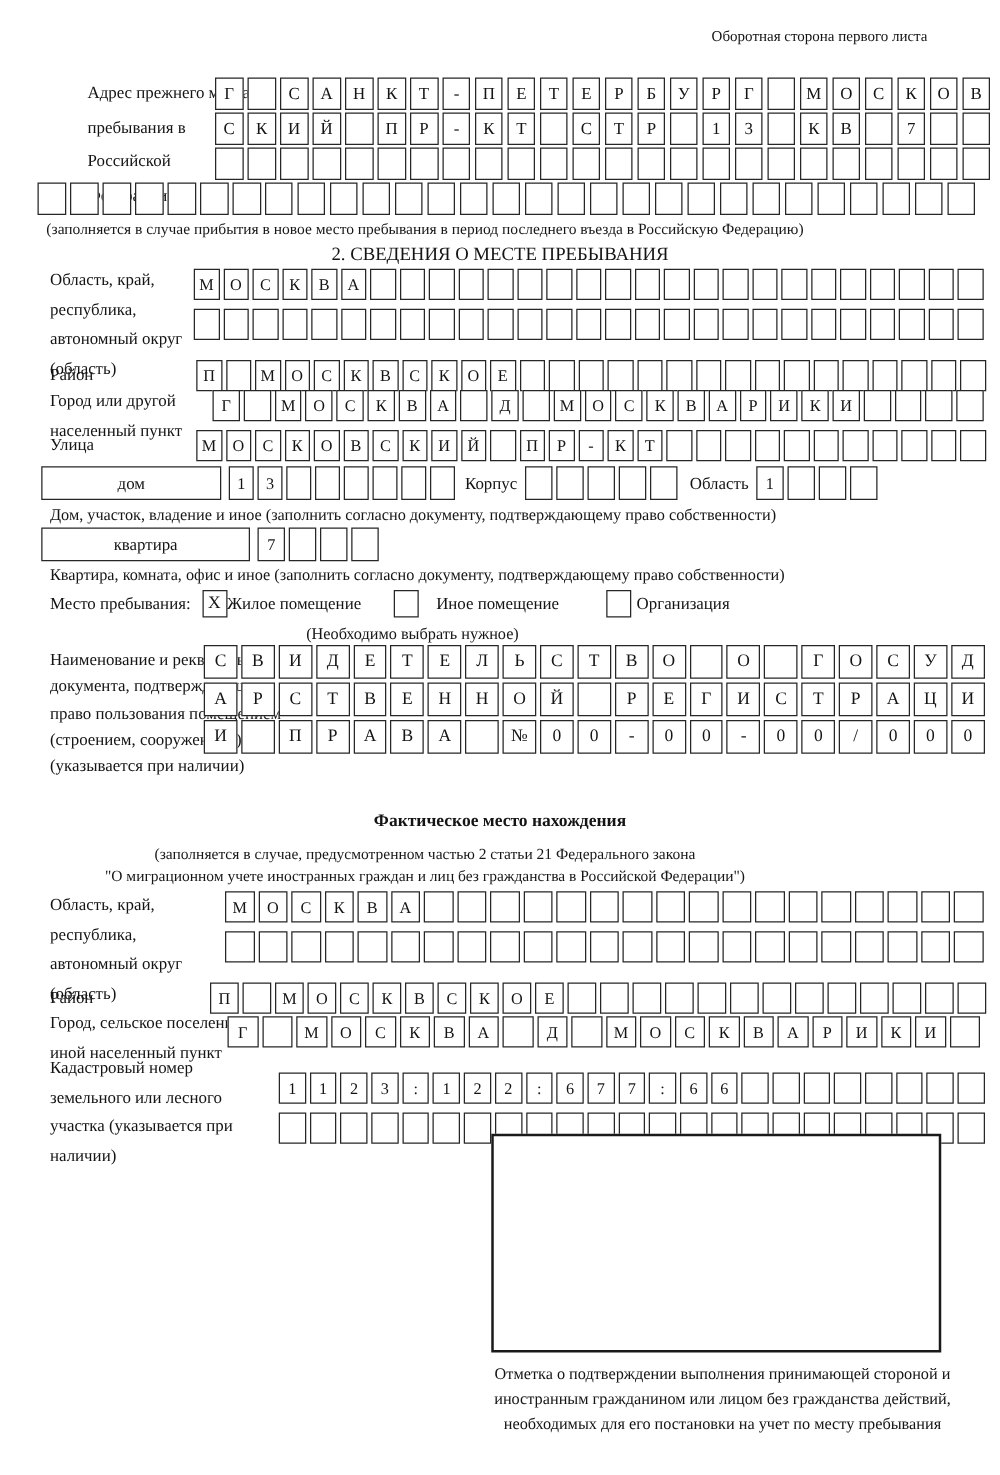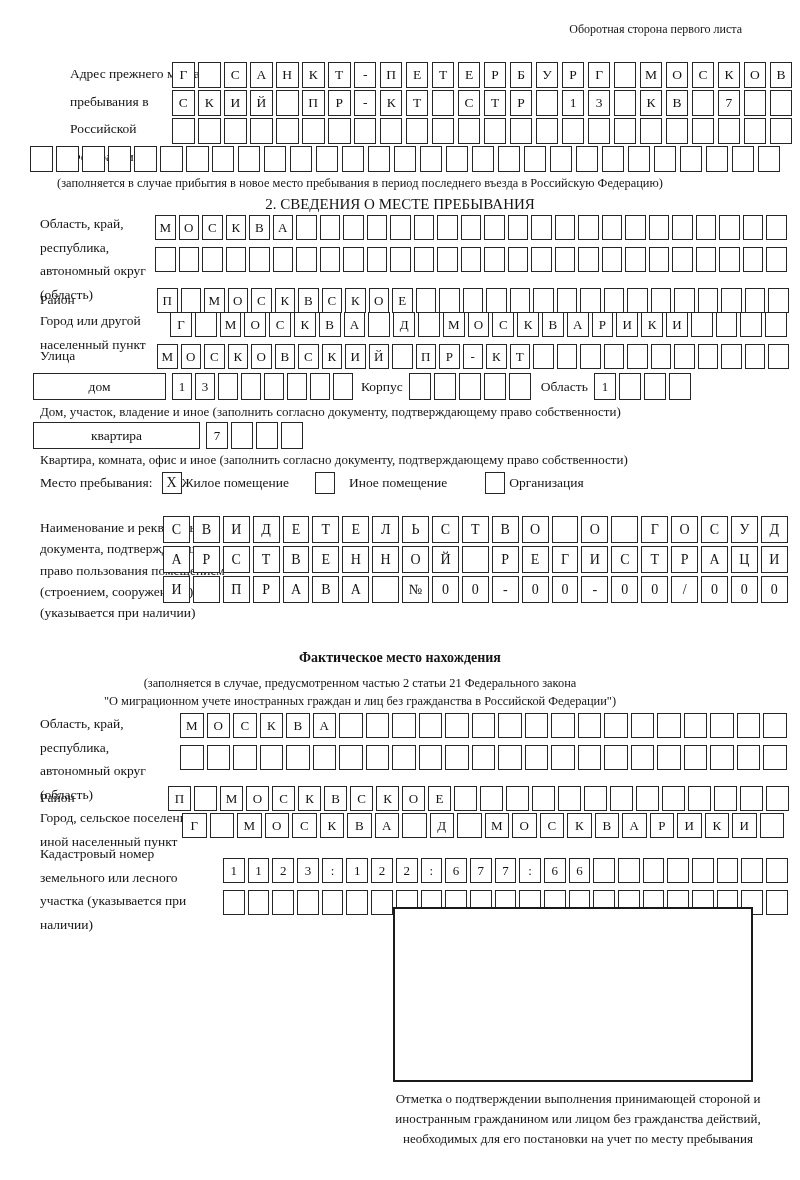--- a/index.html
+++ b/index.html
@@ -5,21 +5,21 @@
   html,body{margin:0;padding:0;background:#fff;}
   .page{
     position:relative;width:800px;height:1180px;background:#fff;
     font-family:"Liberation Serif","DejaVu Serif",serif;color:#141414;overflow:hidden;
   }
   .hdr{position:absolute;top:22px;right:58px;font-size:12px;}
   .lbl{position:absolute;font-size:13.5px;line-height:23.5px;}
   .lh27{line-height:27.5px;}
   .lh215{line-height:21.3px;}
   .note{position:absolute;font-size:12.4px;color:#161616;}
-  .center{left:0;width:680px;text-align:center;padding-left:20px;}
+  .center{left:0;width:680px;text-align:center;}
   .sec-title{position:absolute;left:0;width:800px;text-align:center;font-weight:normal;font-size:15px;}
   .sub-title{position:absolute;left:0;width:800px;text-align:center;font-weight:bold;font-size:14px;}
   .cells{position:absolute;display:flex;gap:3px;}
   .cell{
     flex:0 0 auto;width:var(--cw,21px);height:var(--ch,25px);
     border:1.5px solid #262626;box-sizing:border-box;background:#fff;
     display:flex;align-items:center;justify-content:center;
     font-size:var(--cf,13px);line-height:1;
   }
   .r-top{--cw:22.6px;--ch:26px;--cf:13.5px;gap:3.4px;}
@@ -311,21 +311,21 @@
       <div class="cell"></div>
       <div class="cell"></div>
       <div class="cell"></div>
       <div class="cell"></div>
       <div class="cell"></div>
       <div class="cell"></div>
       <div class="cell"></div>
     </div>
 
   <div class="inline-row" style="left:33px;top:373px">
-    <div class="wide-box" style="width:133px">дом</div>
+    <div class="wide-box" style="width:144px">дом</div>
     <div class="group-cells cells" style="position:static;margin-left:6px;--cw:20px;--ch:27px">
         <div class="cell">1</div>
         <div class="cell">3</div>
         <div class="cell"></div>
         <div class="cell"></div>
         <div class="cell"></div>
         <div class="cell"></div>
         <div class="cell"></div>
         <div class="cell"></div>
       </div>
@@ -360,20 +360,21 @@
 
   <div class="inline-row" style="left:40px;top:472px">
     <div class="plain">Место пребывания:</div>
     <div class="chk" style="margin-left:9px">X</div>
     <div class="plain" style="margin-left:0">Жилое помещение</div>
     <div class="chk" style="margin-left:26px"></div>
     <div class="plain" style="margin-left:14px">Иное помещение</div>
     <div class="chk" style="margin-left:38px"></div>
     <div class="plain" style="margin-left:4px">Организация</div>
   </div>
+  <div class="note" style="left:150px;top:499px;width:360px;text-align:center;font-size:13px">(Необходимо выбрать нужное)</div>
 
   <div class="lbl lh215" style="left:40px;top:517px;width:195px">Наименование и реквизиты документа, подтверждающего право пользования помещением (строением, сооружением) (указывается при наличии)</div>
   <div class="cells r-doc" style="left:163px;top:516px">
       <div class="cell">С</div>
       <div class="cell">В</div>
       <div class="cell">И</div>
       <div class="cell">Д</div>
       <div class="cell">Е</div>
       <div class="cell">Т</div>
       <div class="cell">Е</div>

